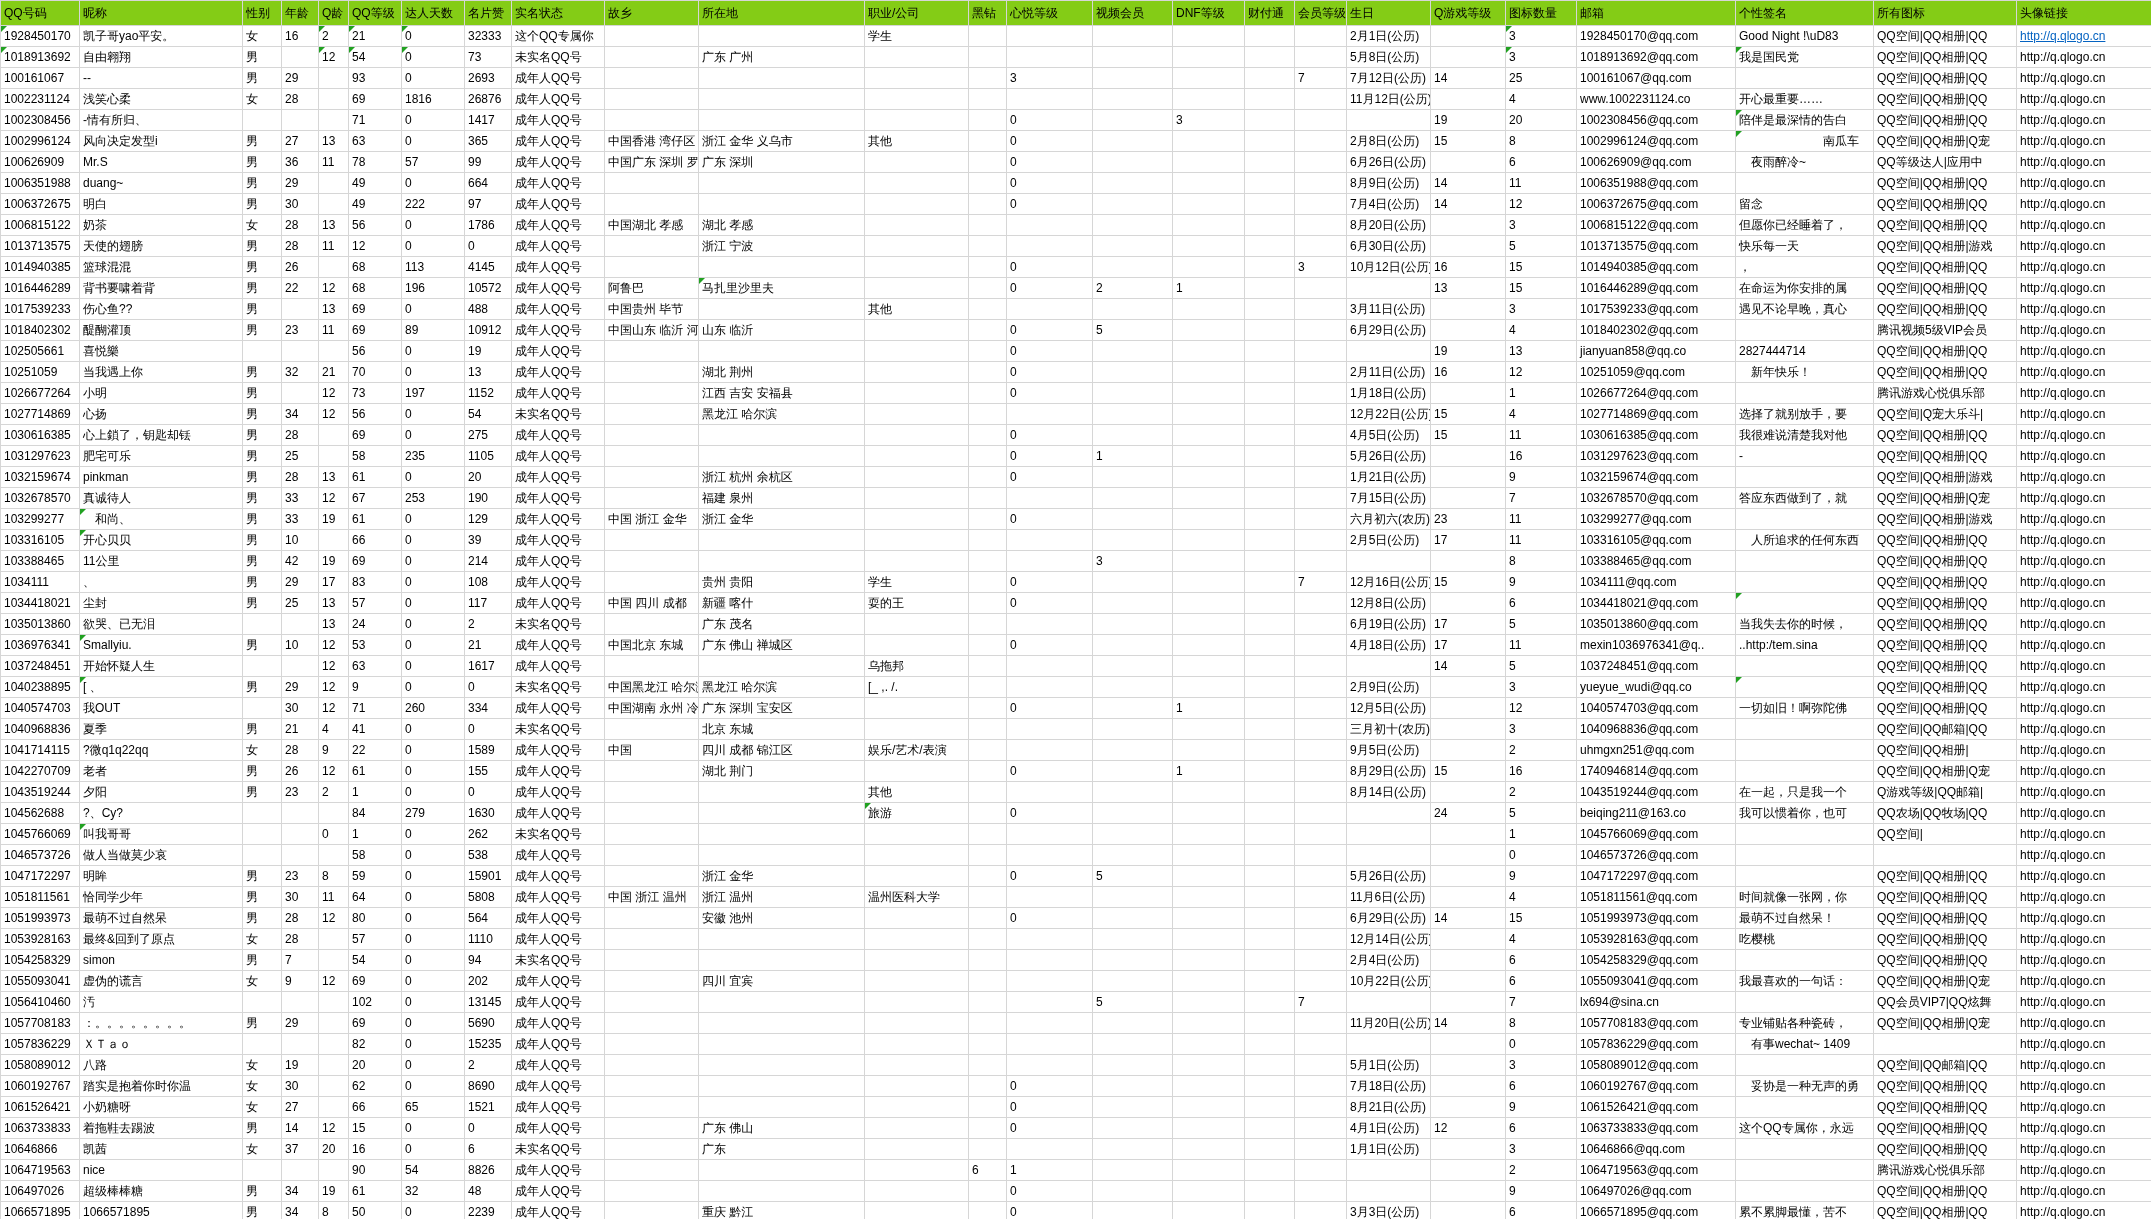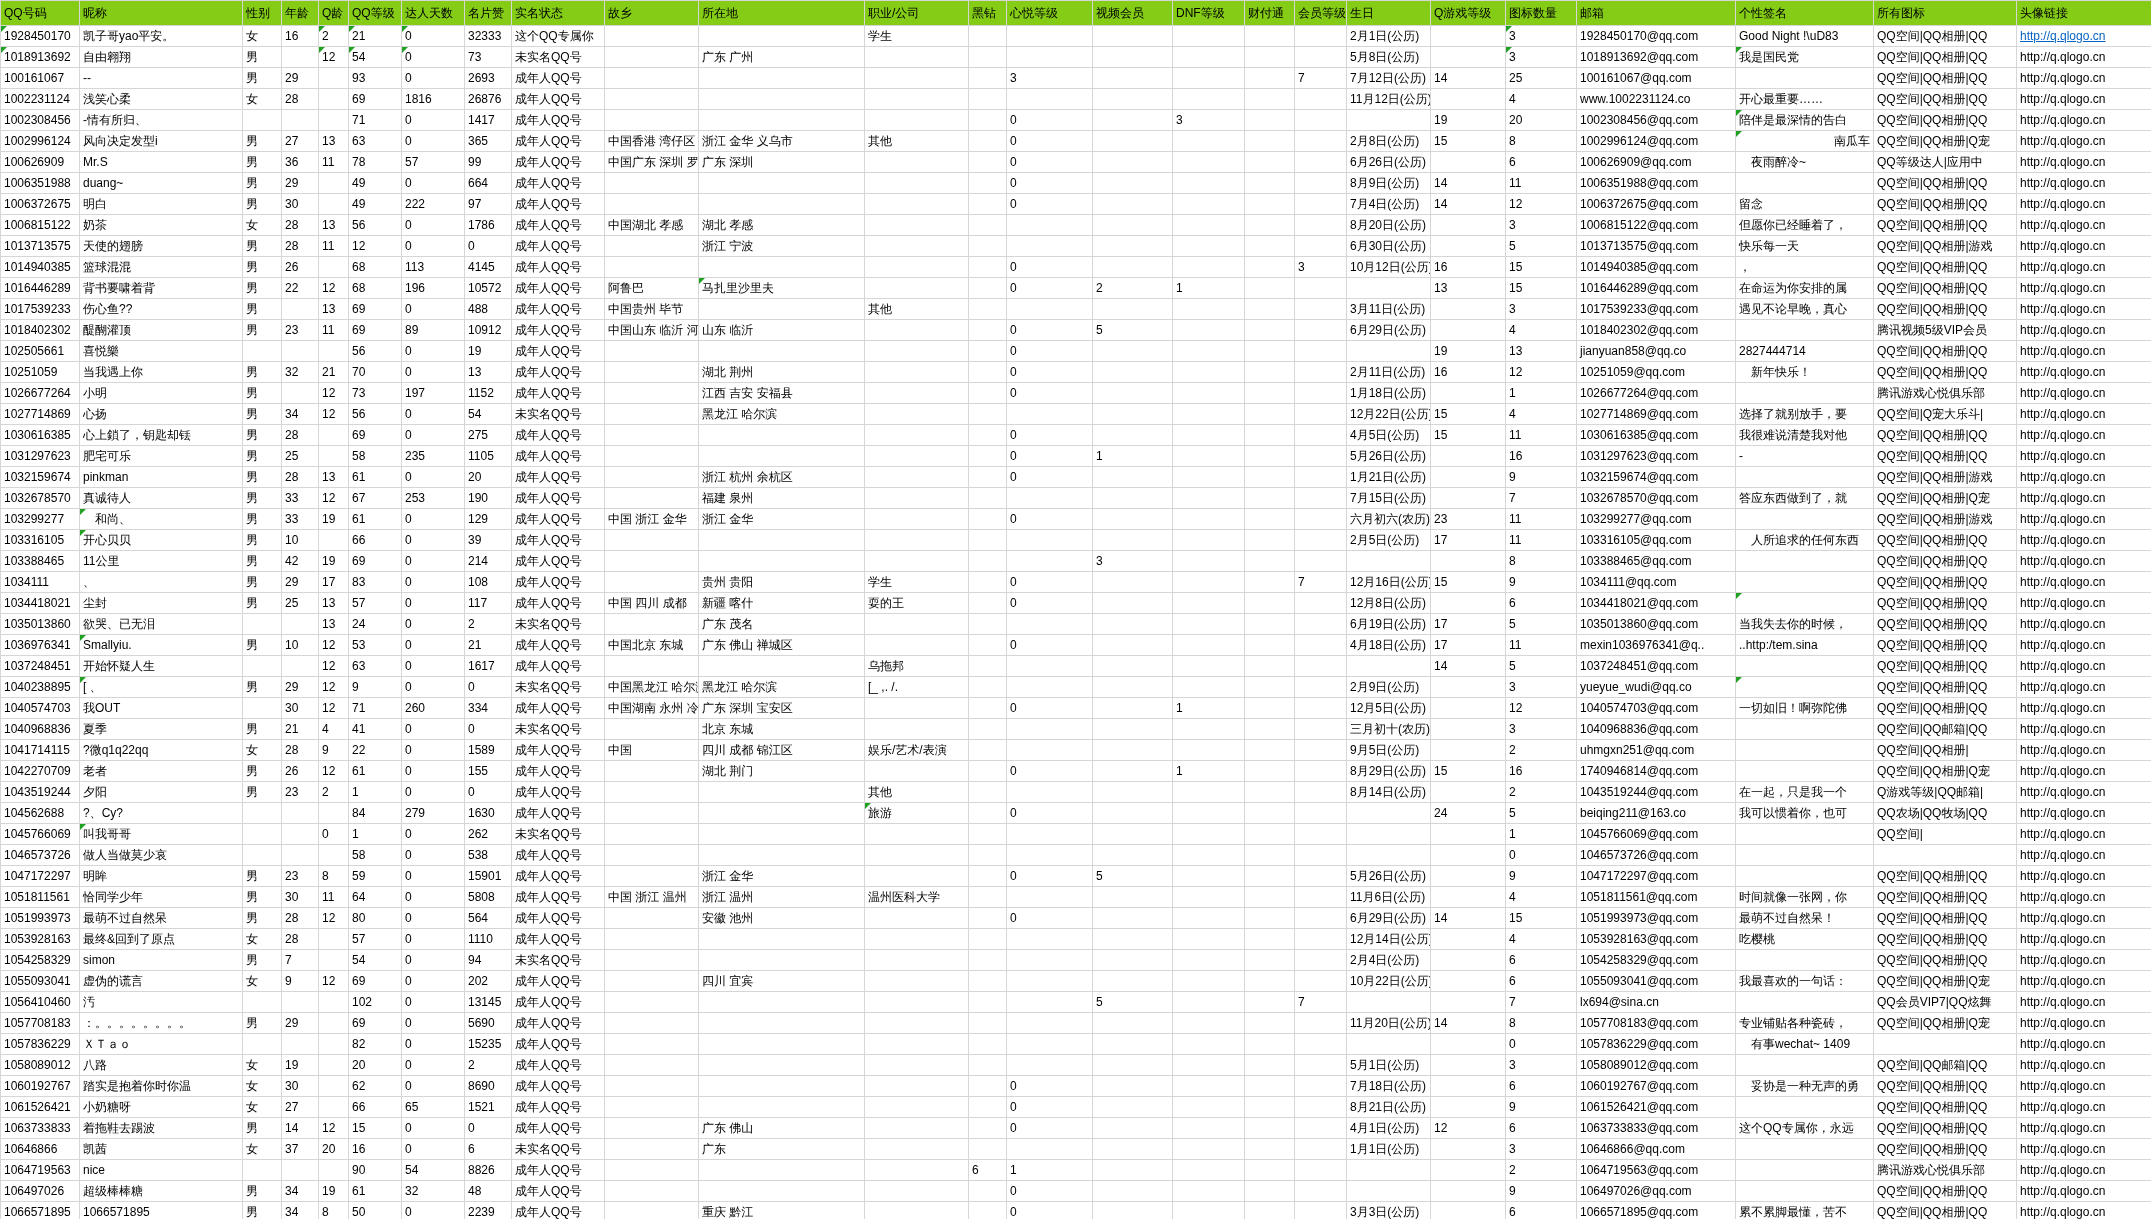--- a/index.html
+++ b/index.html
@@ -3,21 +3,21 @@
 <meta charset="utf-8">
 <style>
   html,body{margin:0;padding:0;background:#fff;}
   .sheet{width:2151px;height:1219px;overflow:hidden;position:relative;background:#fff;
          font-family:"Liberation Sans",sans-serif;}
   table{border-collapse:collapse;table-layout:fixed;width:2151px;}
   th,td{border:1px solid #d6d6d6;height:20px;line-height:20px;padding:0 1px 0 3px;
         font-size:12px;font-weight:400;text-align:left;white-space:nowrap;overflow:hidden;
         position:relative;color:#000;}
   thead th{height:24px;line-height:24px;background:#84cc16;}
-  td.sig-right{text-align:right;padding-right:3px;}
+  td.sig-right{text-align:right;padding-right:14px;}
   a.cell-link{color:#0563c1;text-decoration:underline;cursor:pointer;}
   .gm{position:absolute;top:0;left:0;width:0;height:0;
       border-top:6px solid #21a121;border-right:6px solid transparent;}
 </style>
 </head>
 <body>
 
 <div class="sheet">
   <table id="grid">
     <colgroup>

